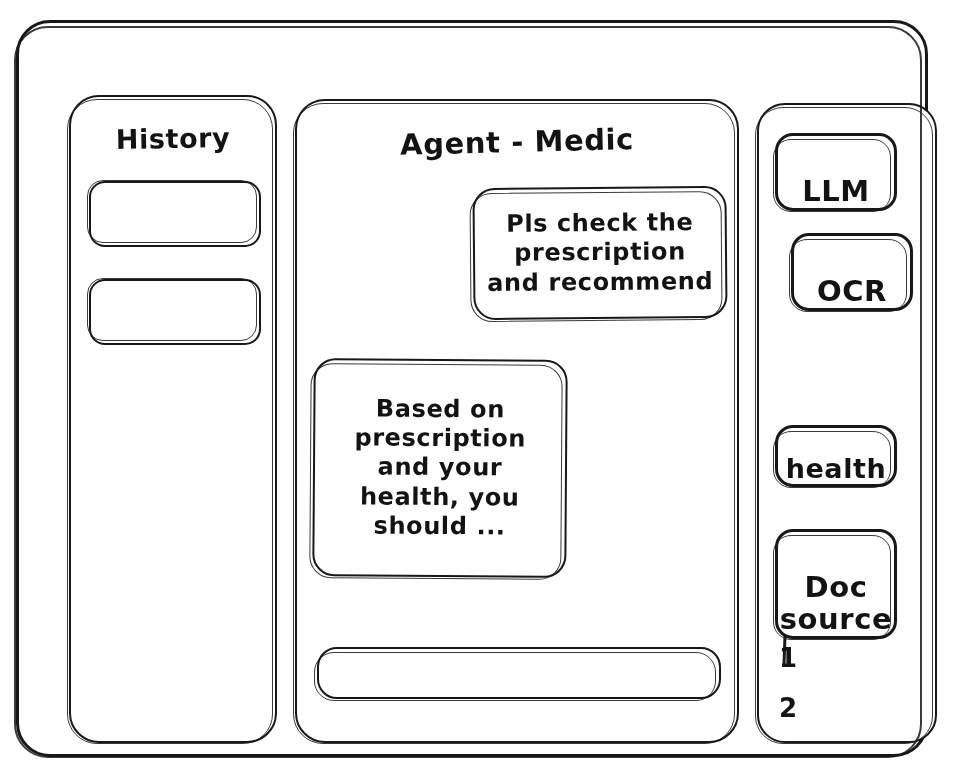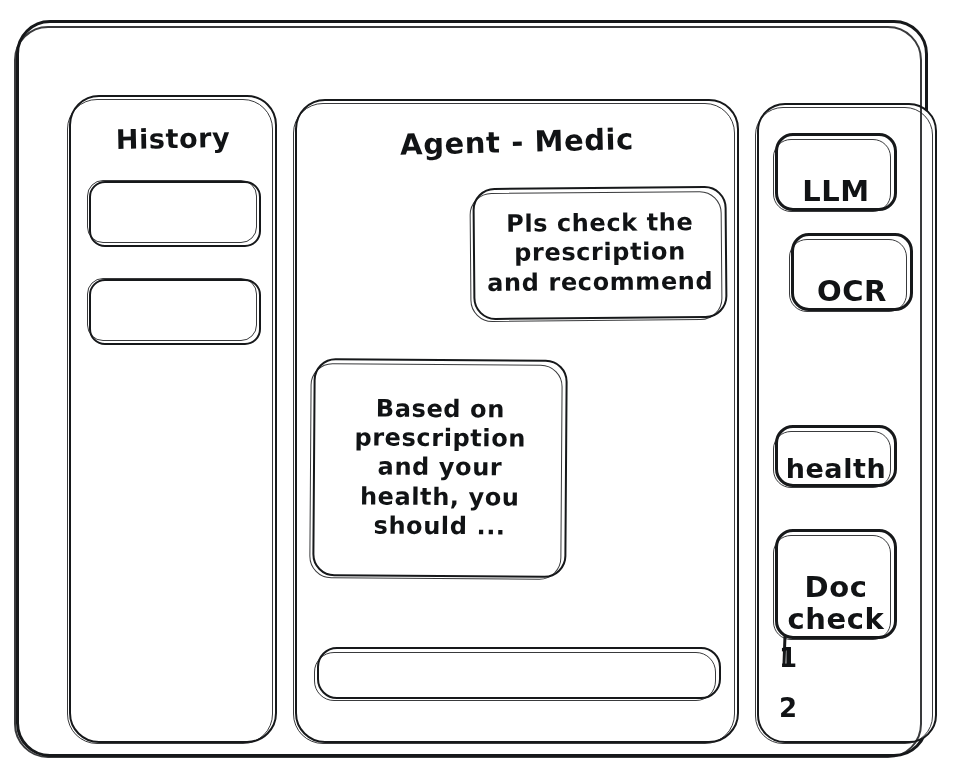--- a/index.html
+++ b/index.html
@@ -230,21 +230,21 @@
     <div class="sketch tool-chip hand" id="tool-ocr">
       <span>OCR</span>
     </div>
 
     <div class="sketch tool-chip hand" id="tool-params">
       <span>health</span>
     </div>
 
     <div class="sketch tool-chip hand" id="tool-doc">
       <span class="bubble-text">Doc
-check</span>
+source</span>
     </div>
 
     <div id="doc-connector"></div>
 
     <div class="hand doc-num" id="doc-num-0">1</div>
 
     <div class="hand doc-num" id="doc-num-1">2</div>
   </div>
 
 </div>

